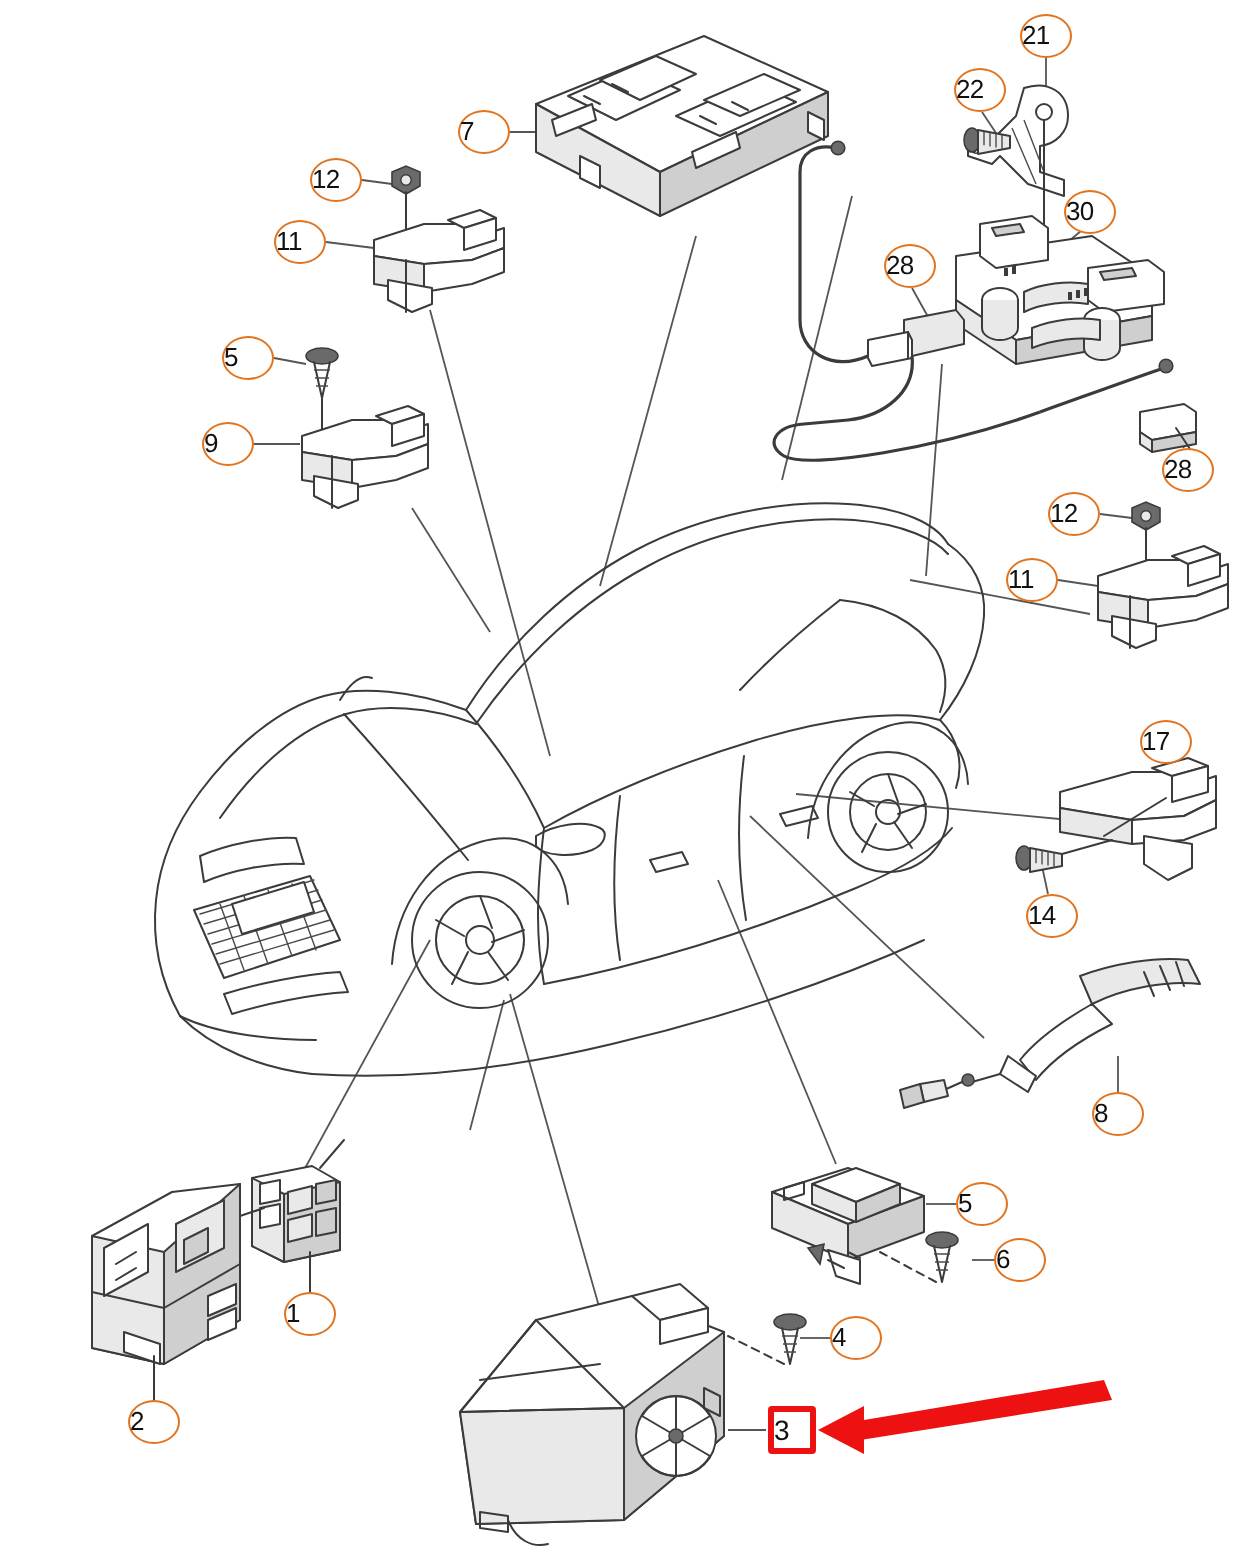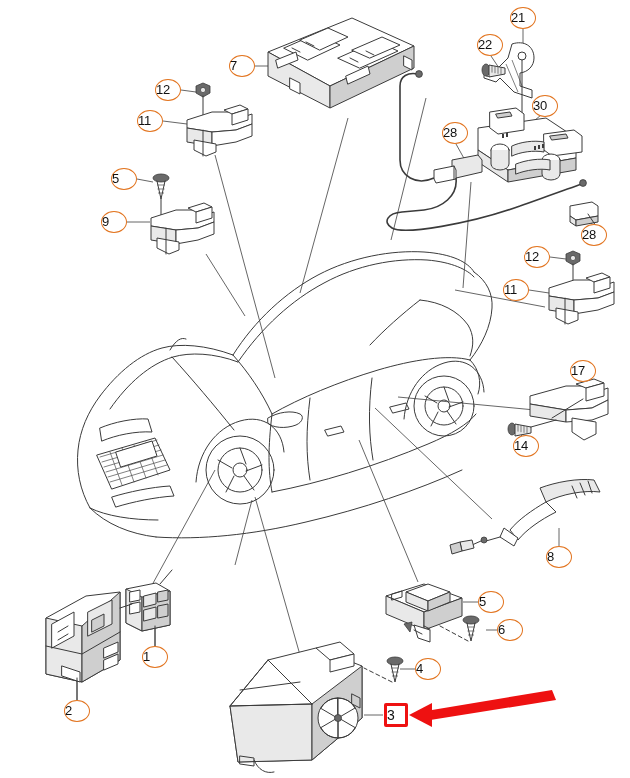--- a/index.html
+++ b/index.html
@@ -436,21 +436,21 @@
 
   <div class="callout" style="left:523px; top:18px;">21</div>
   <div class="callout" style="left:490px; top:45px;">22</div>
   <div class="callout" style="left:545px; top:106px;">30</div>
   <div class="callout" style="left:455px; top:133px;">28</div>
   <div class="callout" style="left:594px; top:235px;">28</div>
 
   <div class="callout" style="left:537px; top:257px;">12</div>
   <div class="callout" style="left:516px; top:290px;">11</div>
   <div class="callout" style="left:583px; top:371px;">17</div>
-  <div class="callout" style="left:526px; top:446px;">14</div>
+  <div class="callout" style="left:526px; top:458px;">14</div>
   <div class="callout" style="left:559px; top:557px;">8</div>
 
   <div class="callout" style="left:491px; top:602px;">5</div>
   <div class="callout" style="left:510px; top:630px;">6</div>
   <div class="callout" style="left:428px; top:669px;">4</div>
   <div class="callout highlight" style="left:396px; top:715px;">3</div>
 
   <div class="callout" style="left:155px; top:657px;">1</div>
   <div class="callout" style="left:77px;  top:711px;">2</div>
 

